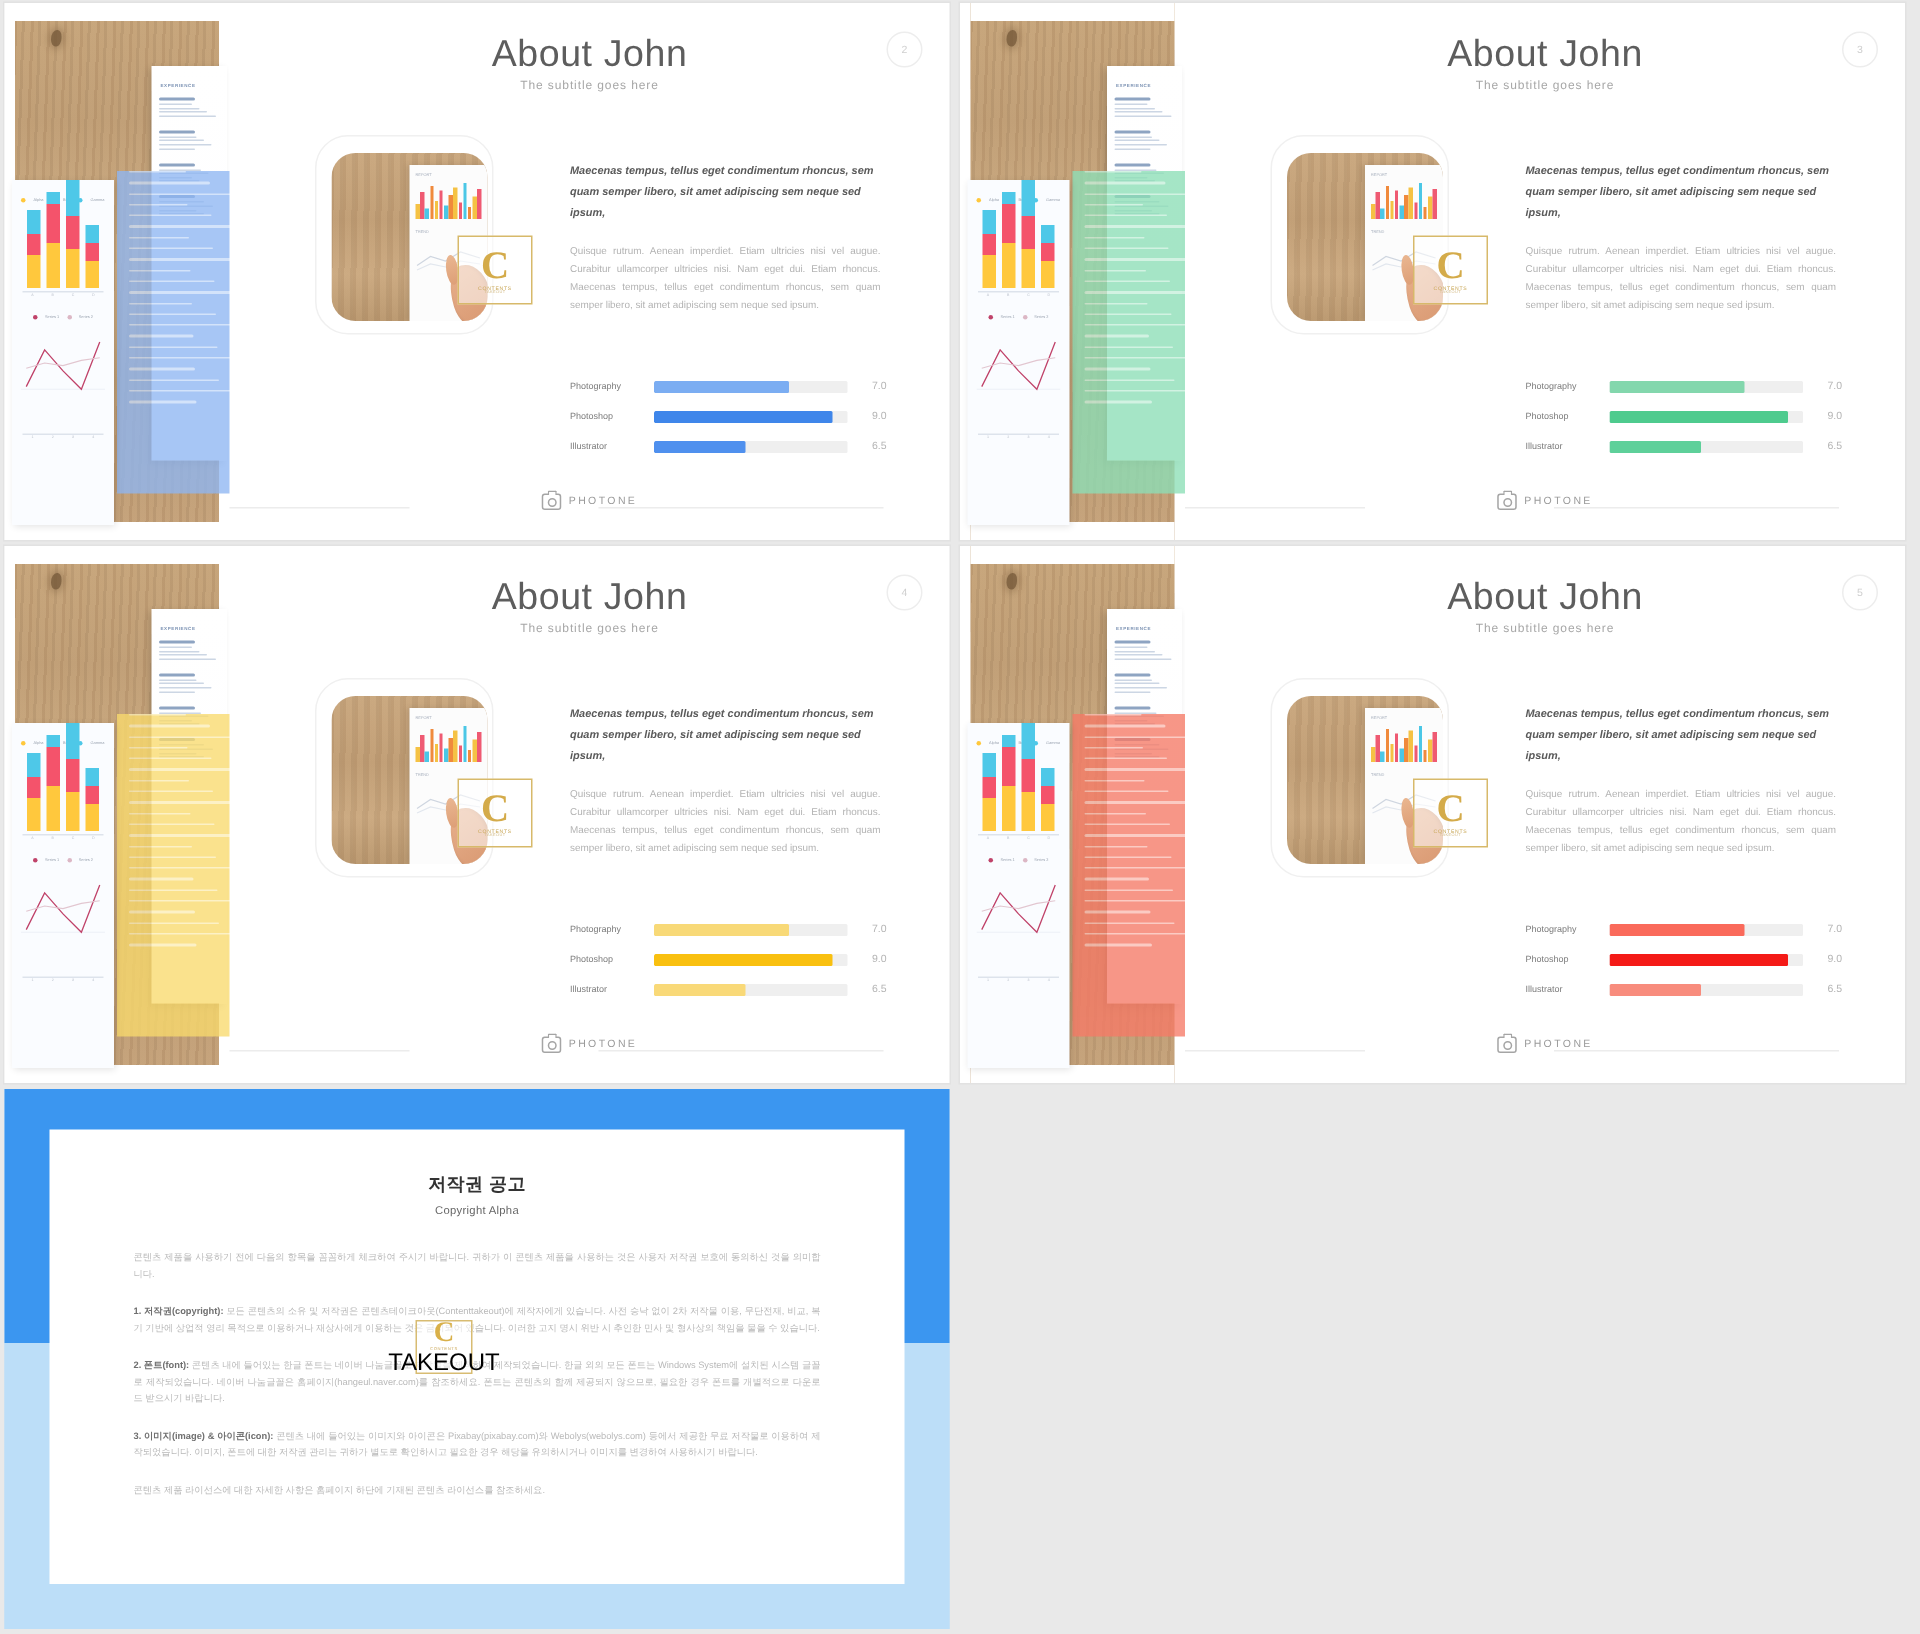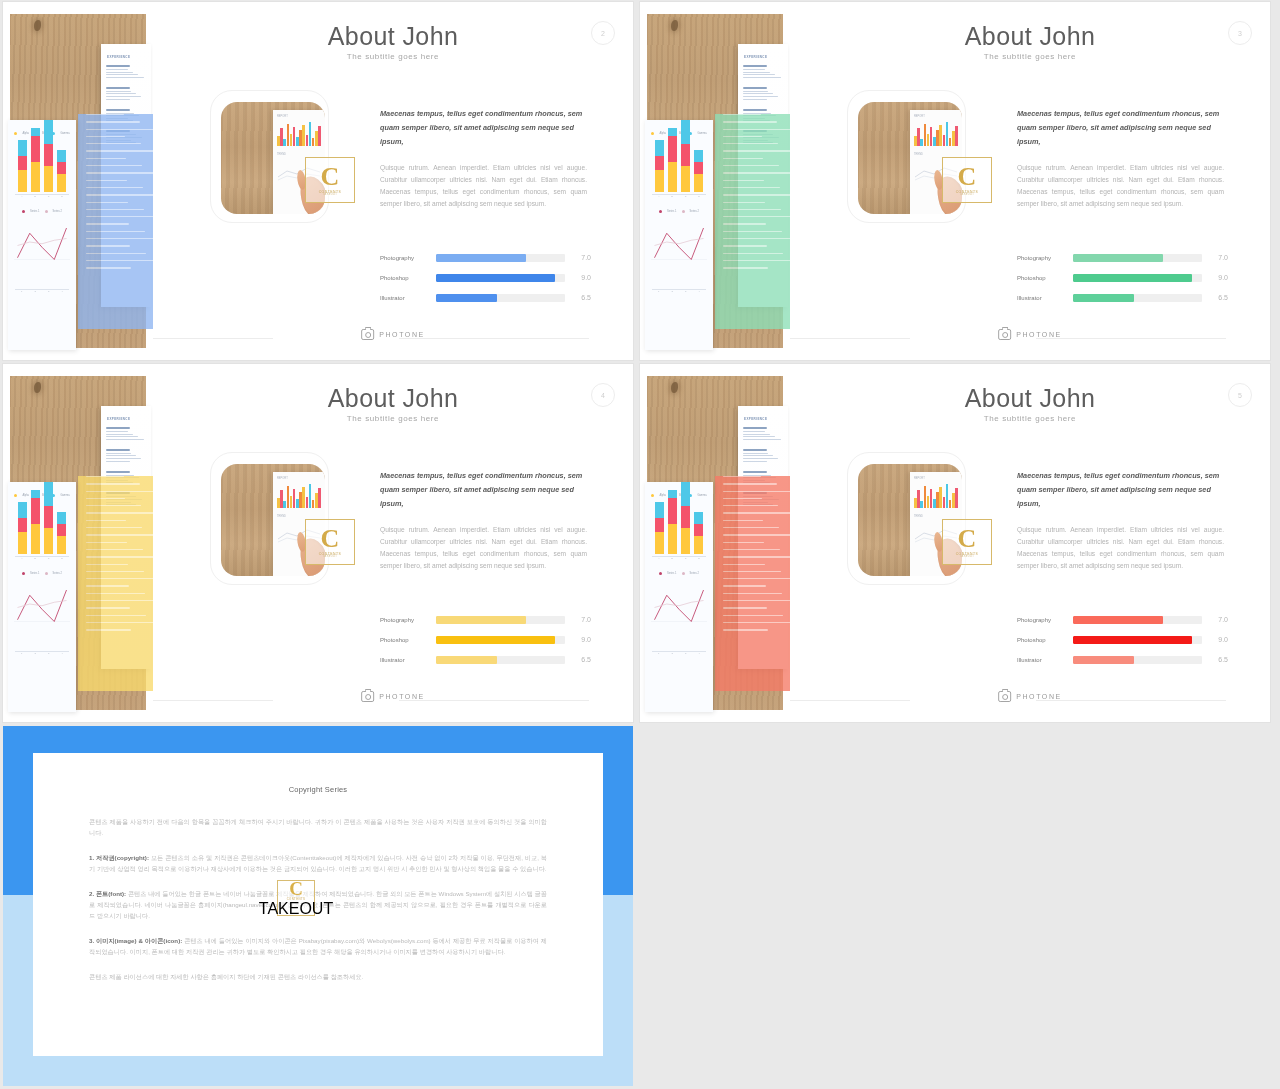--- a/index.html
+++ b/index.html
@@ -953,21 +953,22 @@
           <span class="cam"></span>
           <span class="foot-name">PHOTONE</span>
         </div>
         <div class="foot-rule"></div>
       </div>
     </div>
 
   <div class="copy-slide">
     <div class="copy-border"></div>
     <div class="copy-sheet">
-      <div class="copy-sub">Copyright Series</div>
+      <div class="copy-title">저작권 공고</div>
+      <div class="copy-sub">Copyright Alpha</div>
       <div class="copy-body" id="copy-body">
           <div class="cp">콘텐츠 제품을 사용하기 전에 다음의 항목을 꼼꼼하게 체크하여 주시기 바랍니다. 귀하가 이 콘텐츠 제품을 사용하는 것은 사용자 저작권 보호에 동의하신 것을 의미합니다.</div>
           <div class="cp"><b>1. 저작권(copyright):</b> 모든 콘텐츠의 소유 및 저작권은 콘텐츠테이크아웃(Contenttakeout)에 제작자에게 있습니다. 사전 승낙 없이 2차 저작물 이용, 무단전재, 비교, 복기 기반에 상업적 영리 목적으로 이용하거나 재상사에게 이용하는 것은 금지되어 있습니다. 이러한 고지 명시 위반 시 추인한 민사 및 형사상의 책임을 물을 수 있습니다.</div>
           <div class="cp"><b>2. 폰트(font):</b> 콘텐츠 내에 들어있는 한글 폰트는 네이버 나눔글꼴로 제작물을 제작하여 제작되었습니다. 한글 외의 모든 폰트는 Windows System에 설치된 시스템 글꼴로 제작되었습니다. 네이버 나눔글꼴은 홈페이지(hangeul.naver.com)를 참조하세요. 폰트는 콘텐츠의 함께 제공되지 않으므로, 필요한 경우 폰트를 개별적으로 다운로드 받으시기 바랍니다.</div>
           <div class="cp"><b>3. 이미지(image) &amp; 아이콘(icon):</b> 콘텐츠 내에 들어있는 이미지와 아이콘은 Pixabay(pixabay.com)와 Webolys(webolys.com) 등에서 제공한 무료 저작물로 이용하여 제작되었습니다. 이미지, 폰트에 대한 저작권 관리는 귀하가 별도로 확인하시고 필요한 경우 해당을 유의하시거나 이미지를 변경하여 사용하시기 바랍니다.</div>
           <div class="cp">콘텐츠 제품 라이선스에 대한 자세한 사항은 홈페이지 하단에 기재된 콘텐츠 라이선스를 참조하세요.</div>
         </div>
     </div>
   </div>
   <div class="copy-wm">

